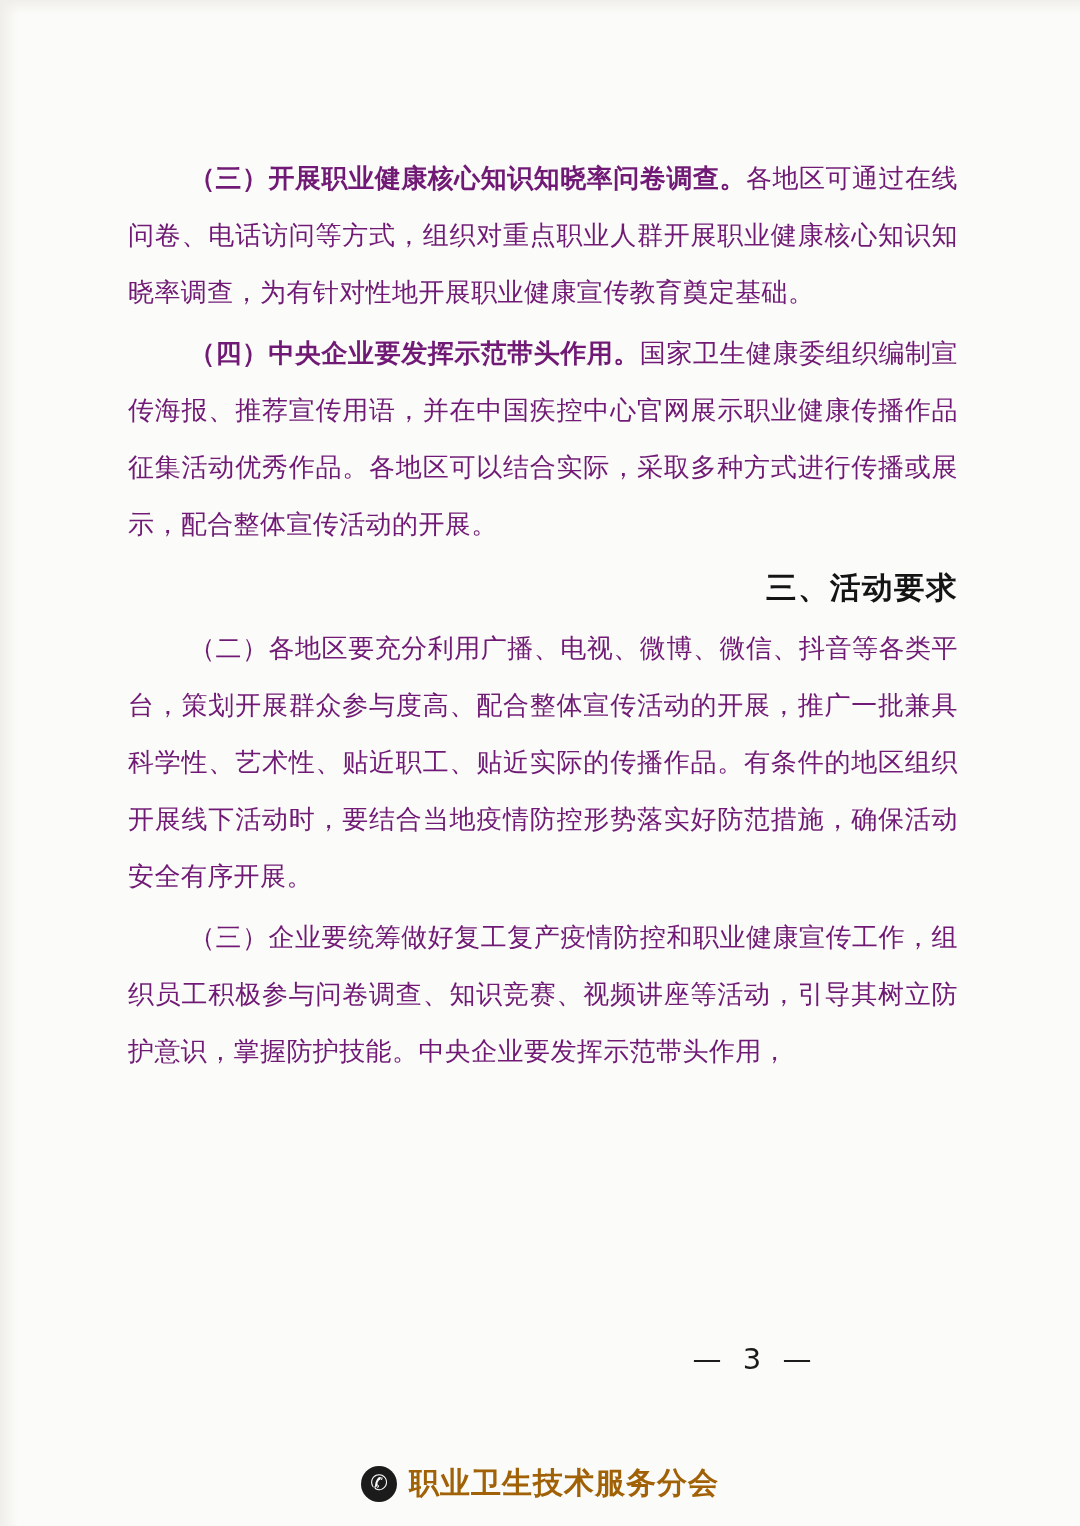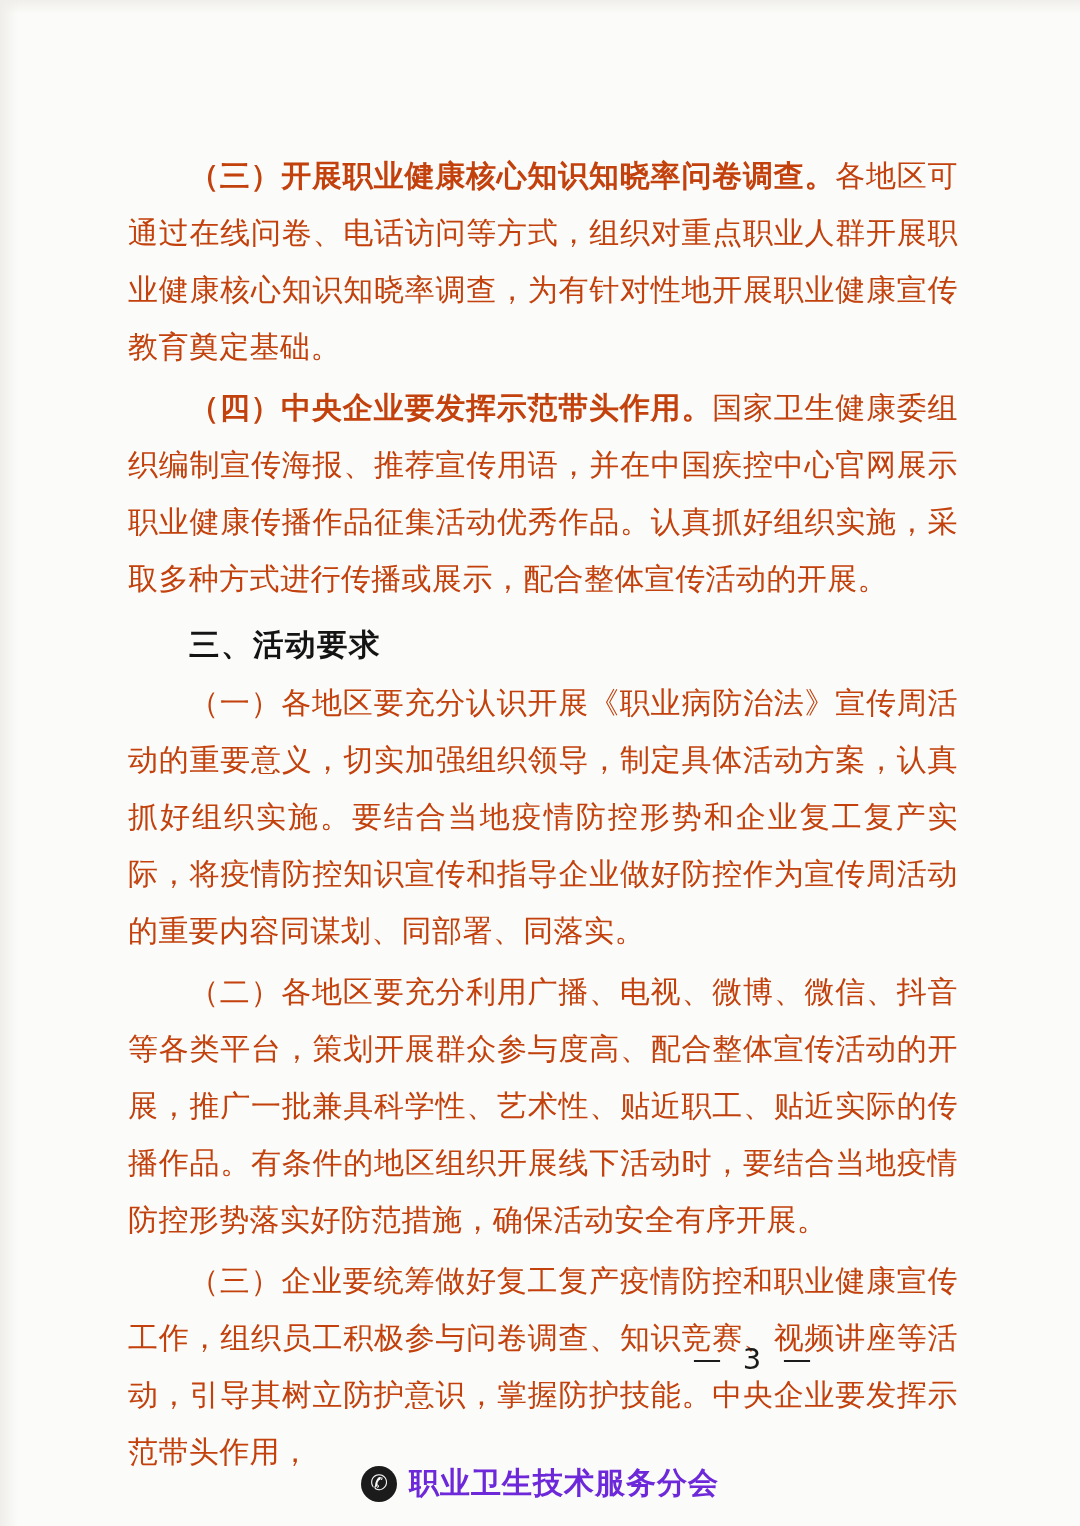--- a/index.html
+++ b/index.html
@@ -21,39 +21,40 @@
     background: #fbfbf9;
     box-sizing: border-box;
   }
   .doc-body {
     position: absolute;
     left: 128px;
     top: 150px;
     width: 830px;
   }
   .para {
-    font-family: Liberation Mono, monospace;
-    font-size: 30px;
+    font-family: Liberation Sans, sans-serif;
+    font-size: 26px;
     line-height: 57px;
-    color: #c2410c;
+    color: #701a75;
     text-align: justify;
     text-justify: inter-character;
     letter-spacing: 0.4px;
     margin: 0 0 4px 0;
     text-indent: 61px;
   }
   .heading {
     font-family: "DejaVu Sans", sans-serif;
     font-size: 30.5px;
     line-height: 57px;
     font-weight: bold;
     color: #141414;
     text-indent: 61px;
     letter-spacing: 1.5px;
     margin: 6px 0 4px 0;
+    text-align: right;
   }
   .lead {
     font-weight: bold;
   }
   .page-number {
     position: absolute;
     left: 0;
     top: 1342px;
     width: 1080px;
     text-align: center;
@@ -83,21 +84,21 @@
     align-items: center;
     justify-content: center;
     color: #fbfbf9;
     font-size: 21px;
     line-height: 1;
   }
   .brand-text {
     font-family: "DejaVu Sans", sans-serif;
     font-size: 30px;
     font-weight: bold;
-    color: #6d28d9;
+    color: #a16207;
     letter-spacing: 1px;
   }
   .scan-edge-left {
     position: absolute;
     left: 0;
     top: 0;
     width: 18px;
     height: 1526px;
     background: linear-gradient(to right, #efeeea, rgba(255,255,255,0));
     pointer-events: none;
@@ -117,25 +118,24 @@
 
 <div class="page">
 
   <div class="scan-edge-top"></div>
   <div class="scan-edge-left"></div>
 
   <div class="doc-body">
 
     <p class="para"><span class="lead">（三）开展职业健康核心知识知晓率问卷调查。</span><span>各地区可通过在线问卷、电话访问等方式，组织对重点职业人群开展职业健康核心知识知晓率调查，为有针对性地开展职业健康宣传教育奠定基础。</span></p>
 
-    <p class="para"><span class="lead">（四）中央企业要发挥示范带头作用。</span><span>国家卫生健康委组织编制宣传海报、推荐宣传用语，并在中国疾控中心官网展示职业健康传播作品征集活动优秀作品。认真抓好组织实施，采取多种方式进行传播或展示，配合整体宣传活动的开展。</span></p>
+    <p class="para"><span class="lead">（四）中央企业要发挥示范带头作用。</span><span>国家卫生健康委组织编制宣传海报、推荐宣传用语，并在中国疾控中心官网展示职业健康传播作品征集活动优秀作品。各地区可以结合实际，采取多种方式进行传播或展示，配合整体宣传活动的开展。</span></p>
 
     <p class="heading">三、活动要求</p>
 
-    <p class="para">（一）各地区要充分认识开展《职业病防治法》宣传周活动的重要意义，切实加强组织领导，制定具体活动方案，认真抓好组织实施。要结合当地疫情防控形势和企业复工复产实际，将疫情防控知识宣传和指导企业做好防控作为宣传周活动的重要内容同谋划、同部署、同落实。</p>
 
     <p class="para">（二）各地区要充分利用广播、电视、微博、微信、抖音等各类平台，策划开展群众参与度高、配合整体宣传活动的开展，推广一批兼具科学性、艺术性、贴近职工、贴近实际的传播作品。有条件的地区组织开展线下活动时，要结合当地疫情防控形势落实好防范措施，确保活动安全有序开展。</p>
 
     <p class="para">（三）企业要统筹做好复工复产疫情防控和职业健康宣传工作，组织员工积极参与问卷调查、知识竞赛、视频讲座等活动，引导其树立防护意识，掌握防护技能。中央企业要发挥示范带头作用，</p>
 
   </div>
 
   <div class="page-number">— 3 —</div>
 
   <div class="footer-brand">

